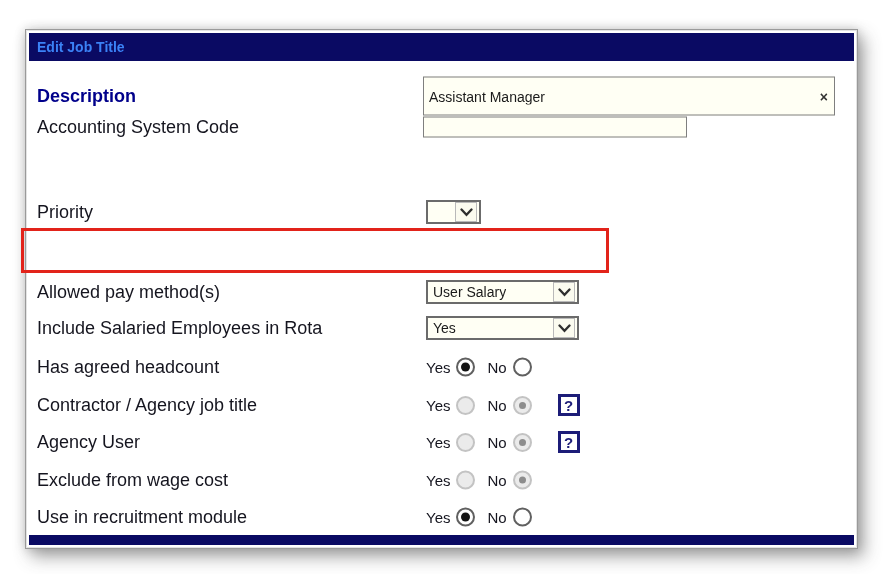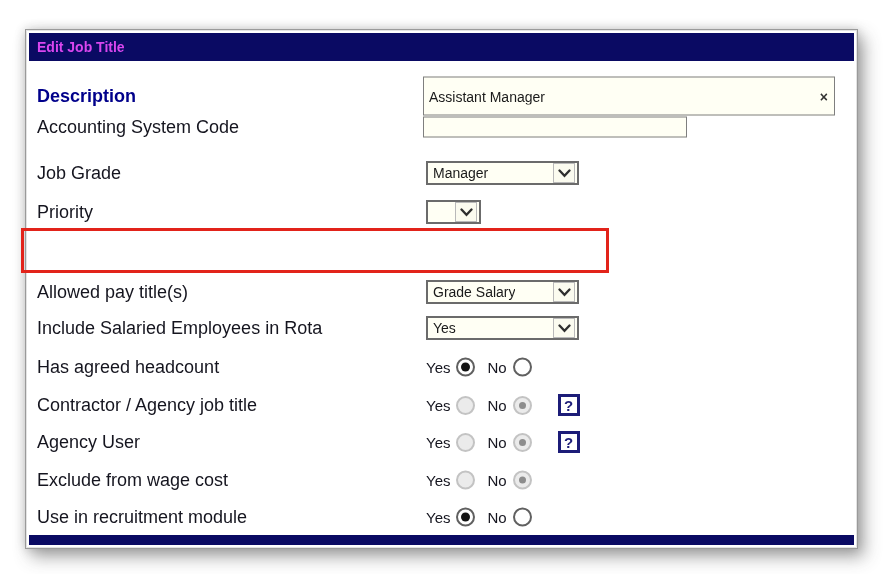--- a/index.html
+++ b/index.html
@@ -10,21 +10,21 @@
   .panel {
     position:absolute; left:25px; top:29px; width:831px; height:518px;
     background:#ffffff;
     border:1px solid #9a9a9a;
     box-shadow: inset 0 0 0 1px #e3e3e3,
                 6px 8px 16px rgba(60,60,60,.45),
                 0 0 10px rgba(0,0,0,.18);
   }
   .hdr {
     position:absolute; left:3px; right:3px; top:3px; height:28px;
-    background:#0a0a63; color:#d946ef;
+    background:#0a0a63; color:#3b82f6;
     font-size:14px; font-weight:bold; line-height:28px; padding-left:8px;
     box-sizing:border-box;
   }
   .bottom-bar {
     position:absolute; left:3px; right:3px; top:505px; height:10px;
     background:#0a0a63;
   }
   .row { position:absolute; left:0; right:0; }
   .lbl {
     position:absolute; left:11px; top:50%; transform:translateY(-50%);
@@ -111,49 +111,38 @@
       </div>
     </div>
 
     <div class="row" style="top:82px;height:30px;">
       <span class="lbl">Accounting System Code</span>
       <div class="tinput-wrap" style="width:264px;">
         <input class="tinput w-acct" type="text" value="" style="">
       </div>
     </div>
 
-    <div class="row" style="top:127px;height:32px;">
-      <span class="lbl">Job Grade</span>
-      <div class="ctrl select w153">
-        <span class="sval">Manager</span>
-        <span class="chev">
-          <svg width="13" height="9" viewBox="0 0 13 9">
-              <path d="M1.5 1.5 L6.5 6.8 L11.5 1.5" fill="none" stroke="#2e2e2e" stroke-width="2.3" stroke-linecap="round"></path>
-            </svg>
-        </span>
-      </div>
-    </div>
 
     <div class="row" style="top:167px;height:30px;">
       <span class="lbl">Priority</span>
       <div class="ctrl select w55">
         <span class="sval"></span>
         <span class="chev">
           <svg width="13" height="9" viewBox="0 0 13 9">
               <path d="M1.5 1.5 L6.5 6.8 L11.5 1.5" fill="none" stroke="#2e2e2e" stroke-width="2.3" stroke-linecap="round"></path>
             </svg>
         </span>
       </div>
     </div>
 
 
     <div class="row" style="top:246px;height:32px;">
-      <span class="lbl">Allowed pay title(s)</span>
+      <span class="lbl">Allowed pay method(s)</span>
       <div class="ctrl select w153">
-        <span class="sval">Grade Salary</span>
+        <span class="sval">User Salary</span>
         <span class="chev">
           <svg width="13" height="9" viewBox="0 0 13 9">
               <path d="M1.5 1.5 L6.5 6.8 L11.5 1.5" fill="none" stroke="#2e2e2e" stroke-width="2.3" stroke-linecap="round"></path>
             </svg>
         </span>
       </div>
     </div>
 
     <div class="row" style="top:282px;height:32px;">
       <span class="lbl">Include Salaried Employees in Rota</span>

